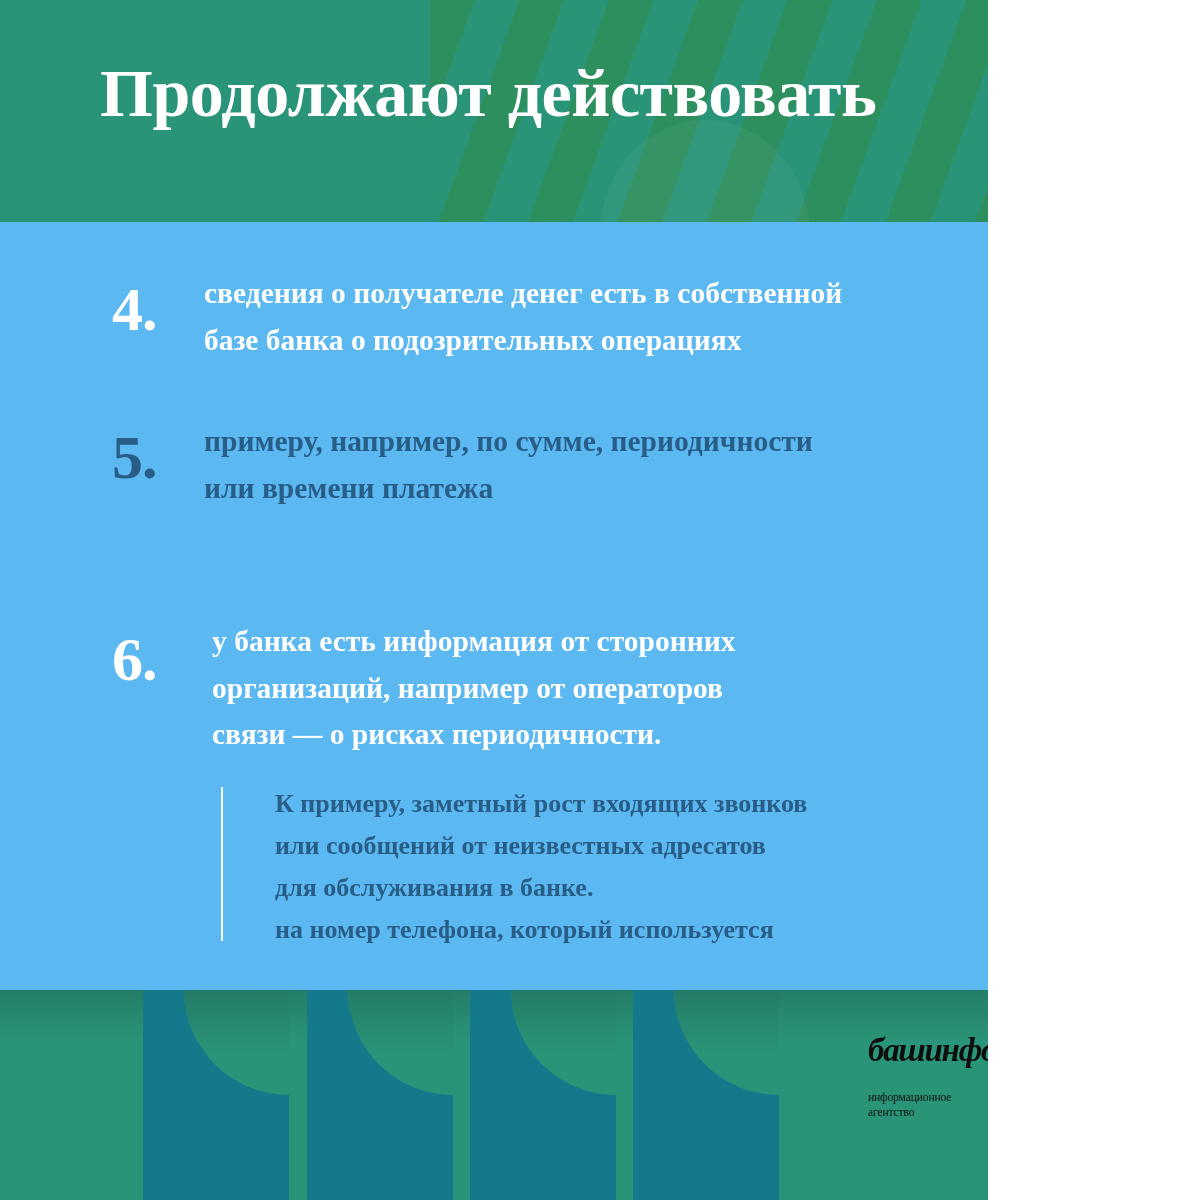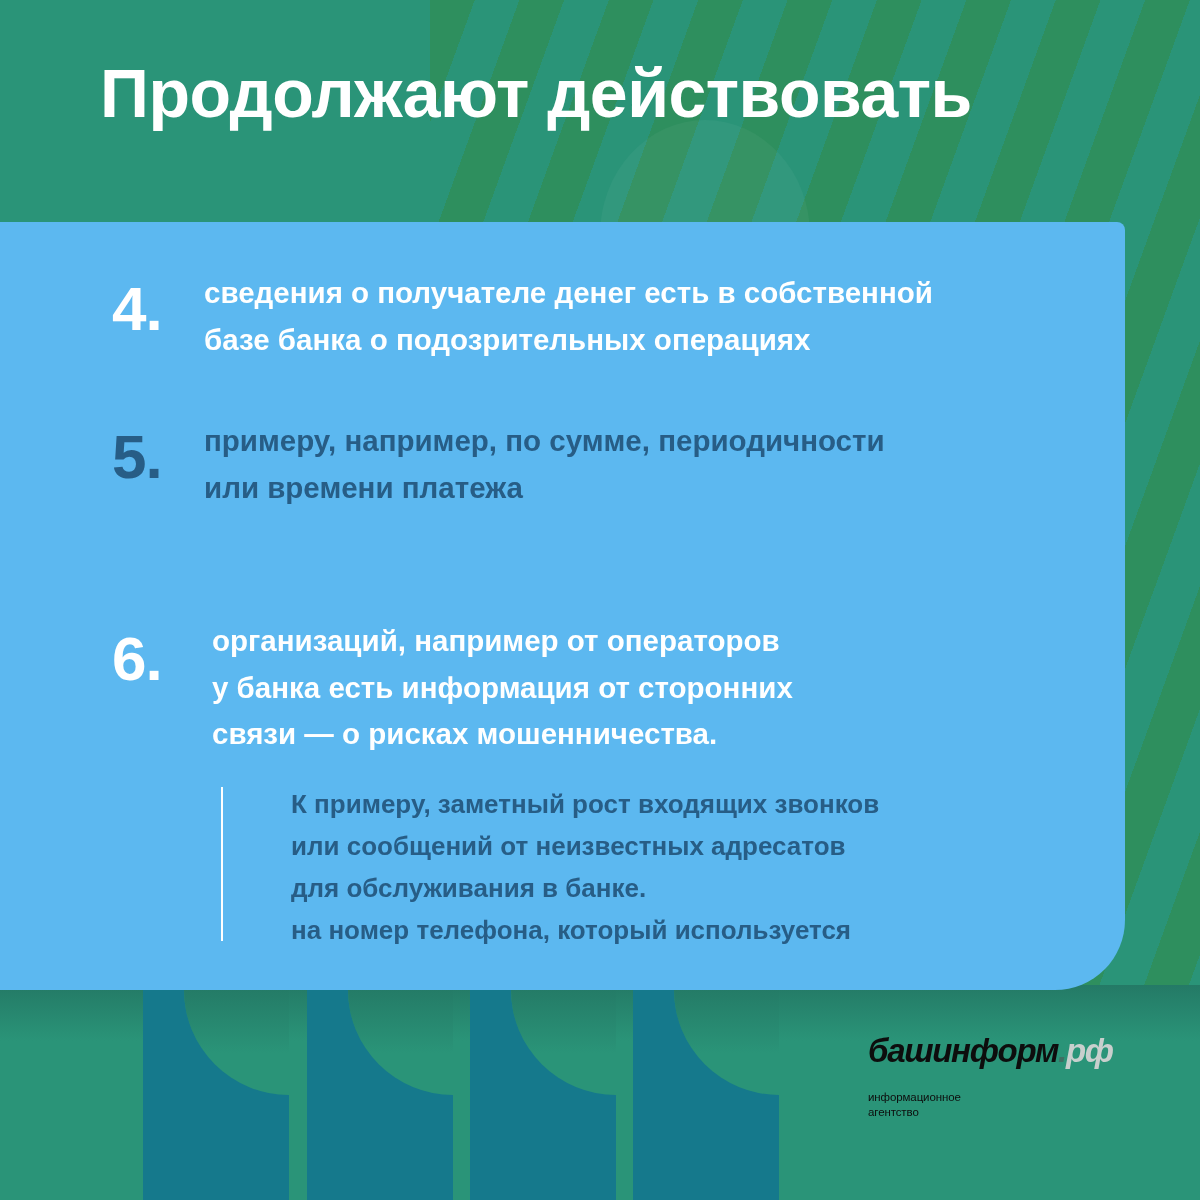--- a/index.html
+++ b/index.html
@@ -2,24 +2,24 @@
 <html><head>
 <meta charset="utf-8">
 <style>
   html, body {
     margin: 0;
     padding: 0;
     background: #ffffff;
   }
   #canvas {
     position: relative;
-    width: 1200px;
+    width: 988px;
     height: 1200px;
     overflow: hidden;
-    font-family: Liberation Sans, sans-serif;
+    font-family: Liberation Serif, serif;
     background: #2a9478;
   }
 
   
   .bg-base {
     position: absolute;
     inset: 0;
     background: #2a9478;
   }
   .bg-stripes {
@@ -162,21 +162,21 @@
     align-items: stretch;
   }
   .note-rule {
     width: 2px;
     background: #ffffff;
     flex: 0 0 2px;
     margin-top: 4px;
     margin-bottom: 10px;
   }
   .note-text {
-    padding-left: 68px;
+    padding-left: 52px;
     color: #275d86;
     font-size: 26px;
     font-weight: 700;
     line-height: 1.62;
   }
   .note-text .ln { display: block; white-space: nowrap; }
 
   
   .logo {
     position: absolute;
@@ -249,23 +249,23 @@
     <div class="num c-navy">5.</div>
     <div class="body c-navy">
       <span class="ln">примеру, например, по сумме, периодичности</span>
       <span class="ln">или времени платежа</span>
     </div>
   </div>
 
   <div class="item" id="item6">
     <div class="num c-white">6.</div>
     <div class="body c-white">
+      <span class="ln">у банка есть информация от сторонних</span>
       <span class="ln">организаций, например от операторов</span>
-      <span class="ln">у банка есть информация от сторонних</span>
-      <span class="ln">связи — о рисках мошенничества.</span>
+      <span class="ln">связи — о рисках периодичности.</span>
     </div>
   </div>
 
   <div class="note">
     <div class="note-rule"></div>
     <div class="note-text">
       <span class="ln">К примеру, заметный рост входящих звонков</span>
       <span class="ln">или сообщений от неизвестных адресатов</span>
       <span class="ln">для обслуживания в банке.</span>
       <span class="ln">на номер телефона, который используется</span>

